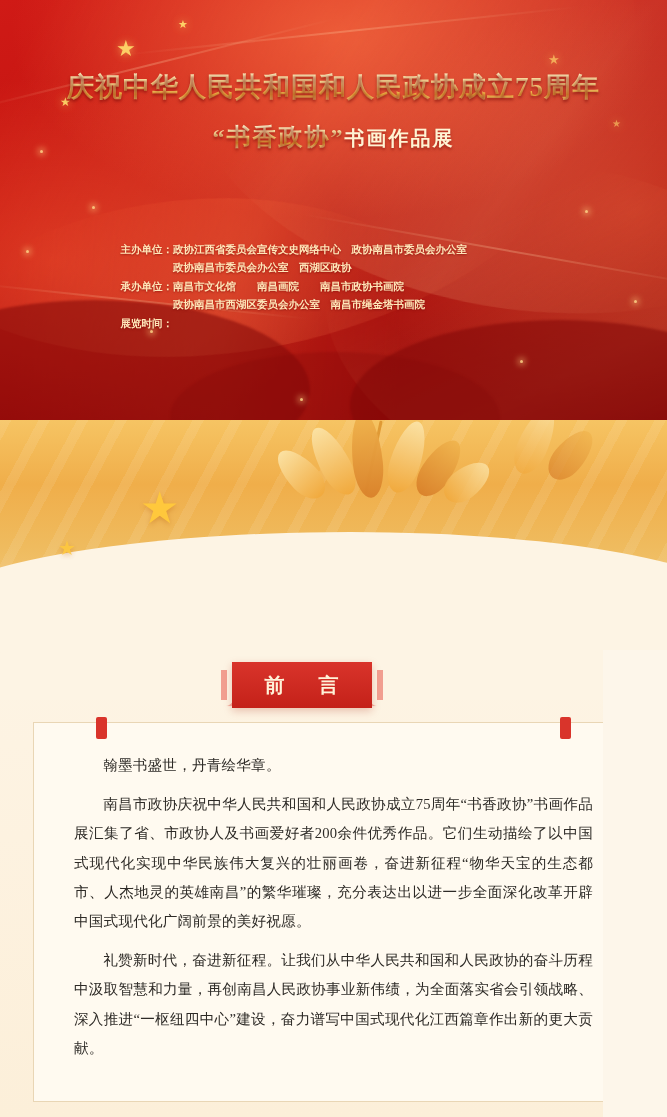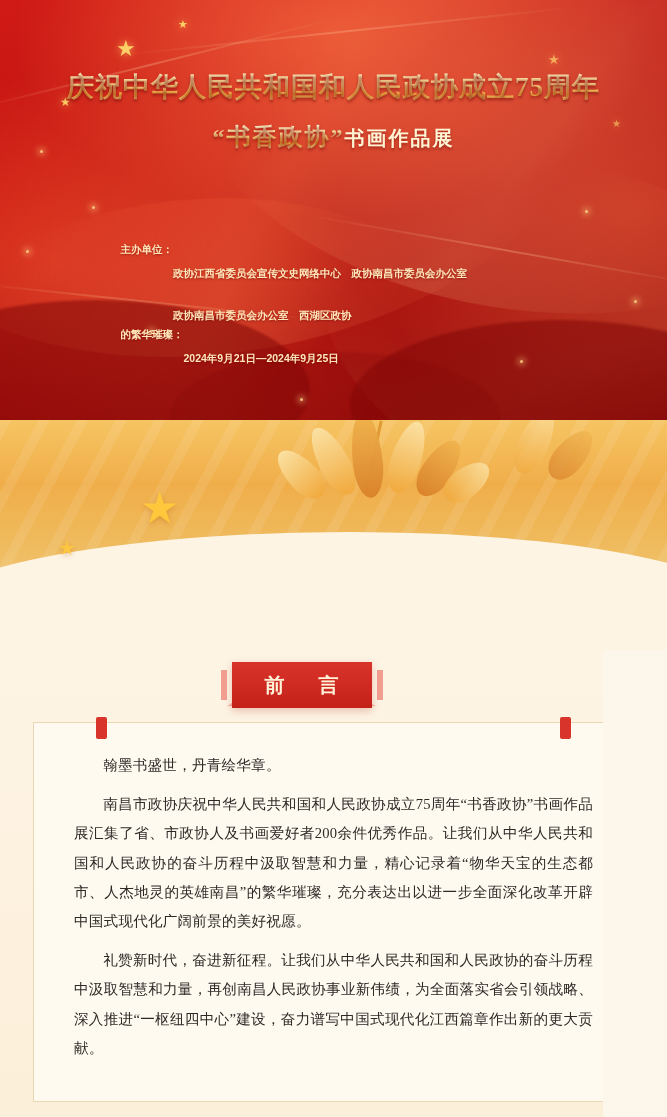--- a/index.html
+++ b/index.html
@@ -162,21 +162,20 @@
   }
   .org-label {
     flex: 0 0 auto;
     white-space: nowrap;
   }
   .org-lines {
     flex: 1 1 auto;
   }
   .org-line {
     white-space: nowrap;
-    margin-top: 24px;
   }
 
   
   .band {
     position: relative;
     width: 667px;
     height: 230px;
     background: linear-gradient(180deg, #f6c463 0%, #f0ae4a 28%, #efbb5e 55%, #f6d391 100%);
     overflow: hidden;
   }
@@ -359,24 +358,28 @@
     <div class="org-block">
       <div class="org-inner">
         <div class="org-row">
           <div class="org-label">主办单位：</div>
           <div class="org-lines">
             <div class="org-line">政协江西省委员会宣传文史网络中心　政协南昌市委员会办公室</div>
             <div class="org-line">政协南昌市委员会办公室　西湖区政协</div>
           </div>
         </div>
         <div class="org-row">
-          <div class="org-label">的繁华璀璨：</div>
+          <div class="org-label">承办单位：</div>
           <div class="org-lines">
-            <div class="org-line">2024年9月21日—2024年9月25日</div>
+            <div class="org-line">南昌市文化馆　　南昌画院　　南昌市政协书画院</div>
+            <div class="org-line">政协南昌市西湖区委员会办公室　南昌市绳金塔书画院</div>
           </div>
+        </div>
+        <div class="org-row">
+          <div class="org-label">展览时间：</div>
         </div>
       </div>
     </div>
   </div>
 
   <div class="band">
     <div class="band-stripes"></div>
 
     <div class="branch" style="left:372px; top:0px; height:74px; transform:rotate(12deg);"></div>
     <div class="leaf" style="left:318px; top:4px; transform:rotate(-28deg);"></div>
@@ -407,19 +410,19 @@
     <div class="section-title">
       <span>前　言</span>
     </div>
 
     <div class="text-card">
       <div class="card-tick tick-l"></div>
       <div class="card-tick tick-r"></div>
 
       <div class="prose">
         <p>翰墨书盛世，丹青绘华章。</p>
-        <p>南昌市政协庆祝中华人民共和国和人民政协成立75周年“书香政协”书画作品展汇集了省、市政协人及书画爱好者200余件优秀作品。让我们从中华人民共和国和人民政协的奋斗历程中汲取智慧和力量，精心记录着“物华天宝的生态都市、人杰地灵的英雄南昌”的繁华璀璨，充分表达出以进一步全面深化改革开辟中国式现代化广阔前景的美好祝愿。</p>
+        <p>南昌市政协庆祝中华人民共和国和人民政协成立75周年“书香政协”书画作品展汇集了省、市政协人及书画爱好者200余件优秀作品。它们生动描绘了以中国式现代化实现中华民族伟大复兴的壮丽画卷，奋进新征程“物华天宝的生态都市、人杰地灵的英雄南昌”的繁华璀璨，充分表达出以进一步全面深化改革开辟中国式现代化广阔前景的美好祝愿。</p>
         <p>礼赞新时代，奋进新征程。让我们从中华人民共和国和人民政协的奋斗历程中汲取智慧和力量，再创南昌人民政协事业新伟绩，为全面落实省会引领战略、深入推进“一枢纽四中心”建设，奋力谱写中国式现代化江西篇章作出新的更大贡献。</p>
       </div>
     </div>
   </div>
 
 </div>
 
 </body></html>

